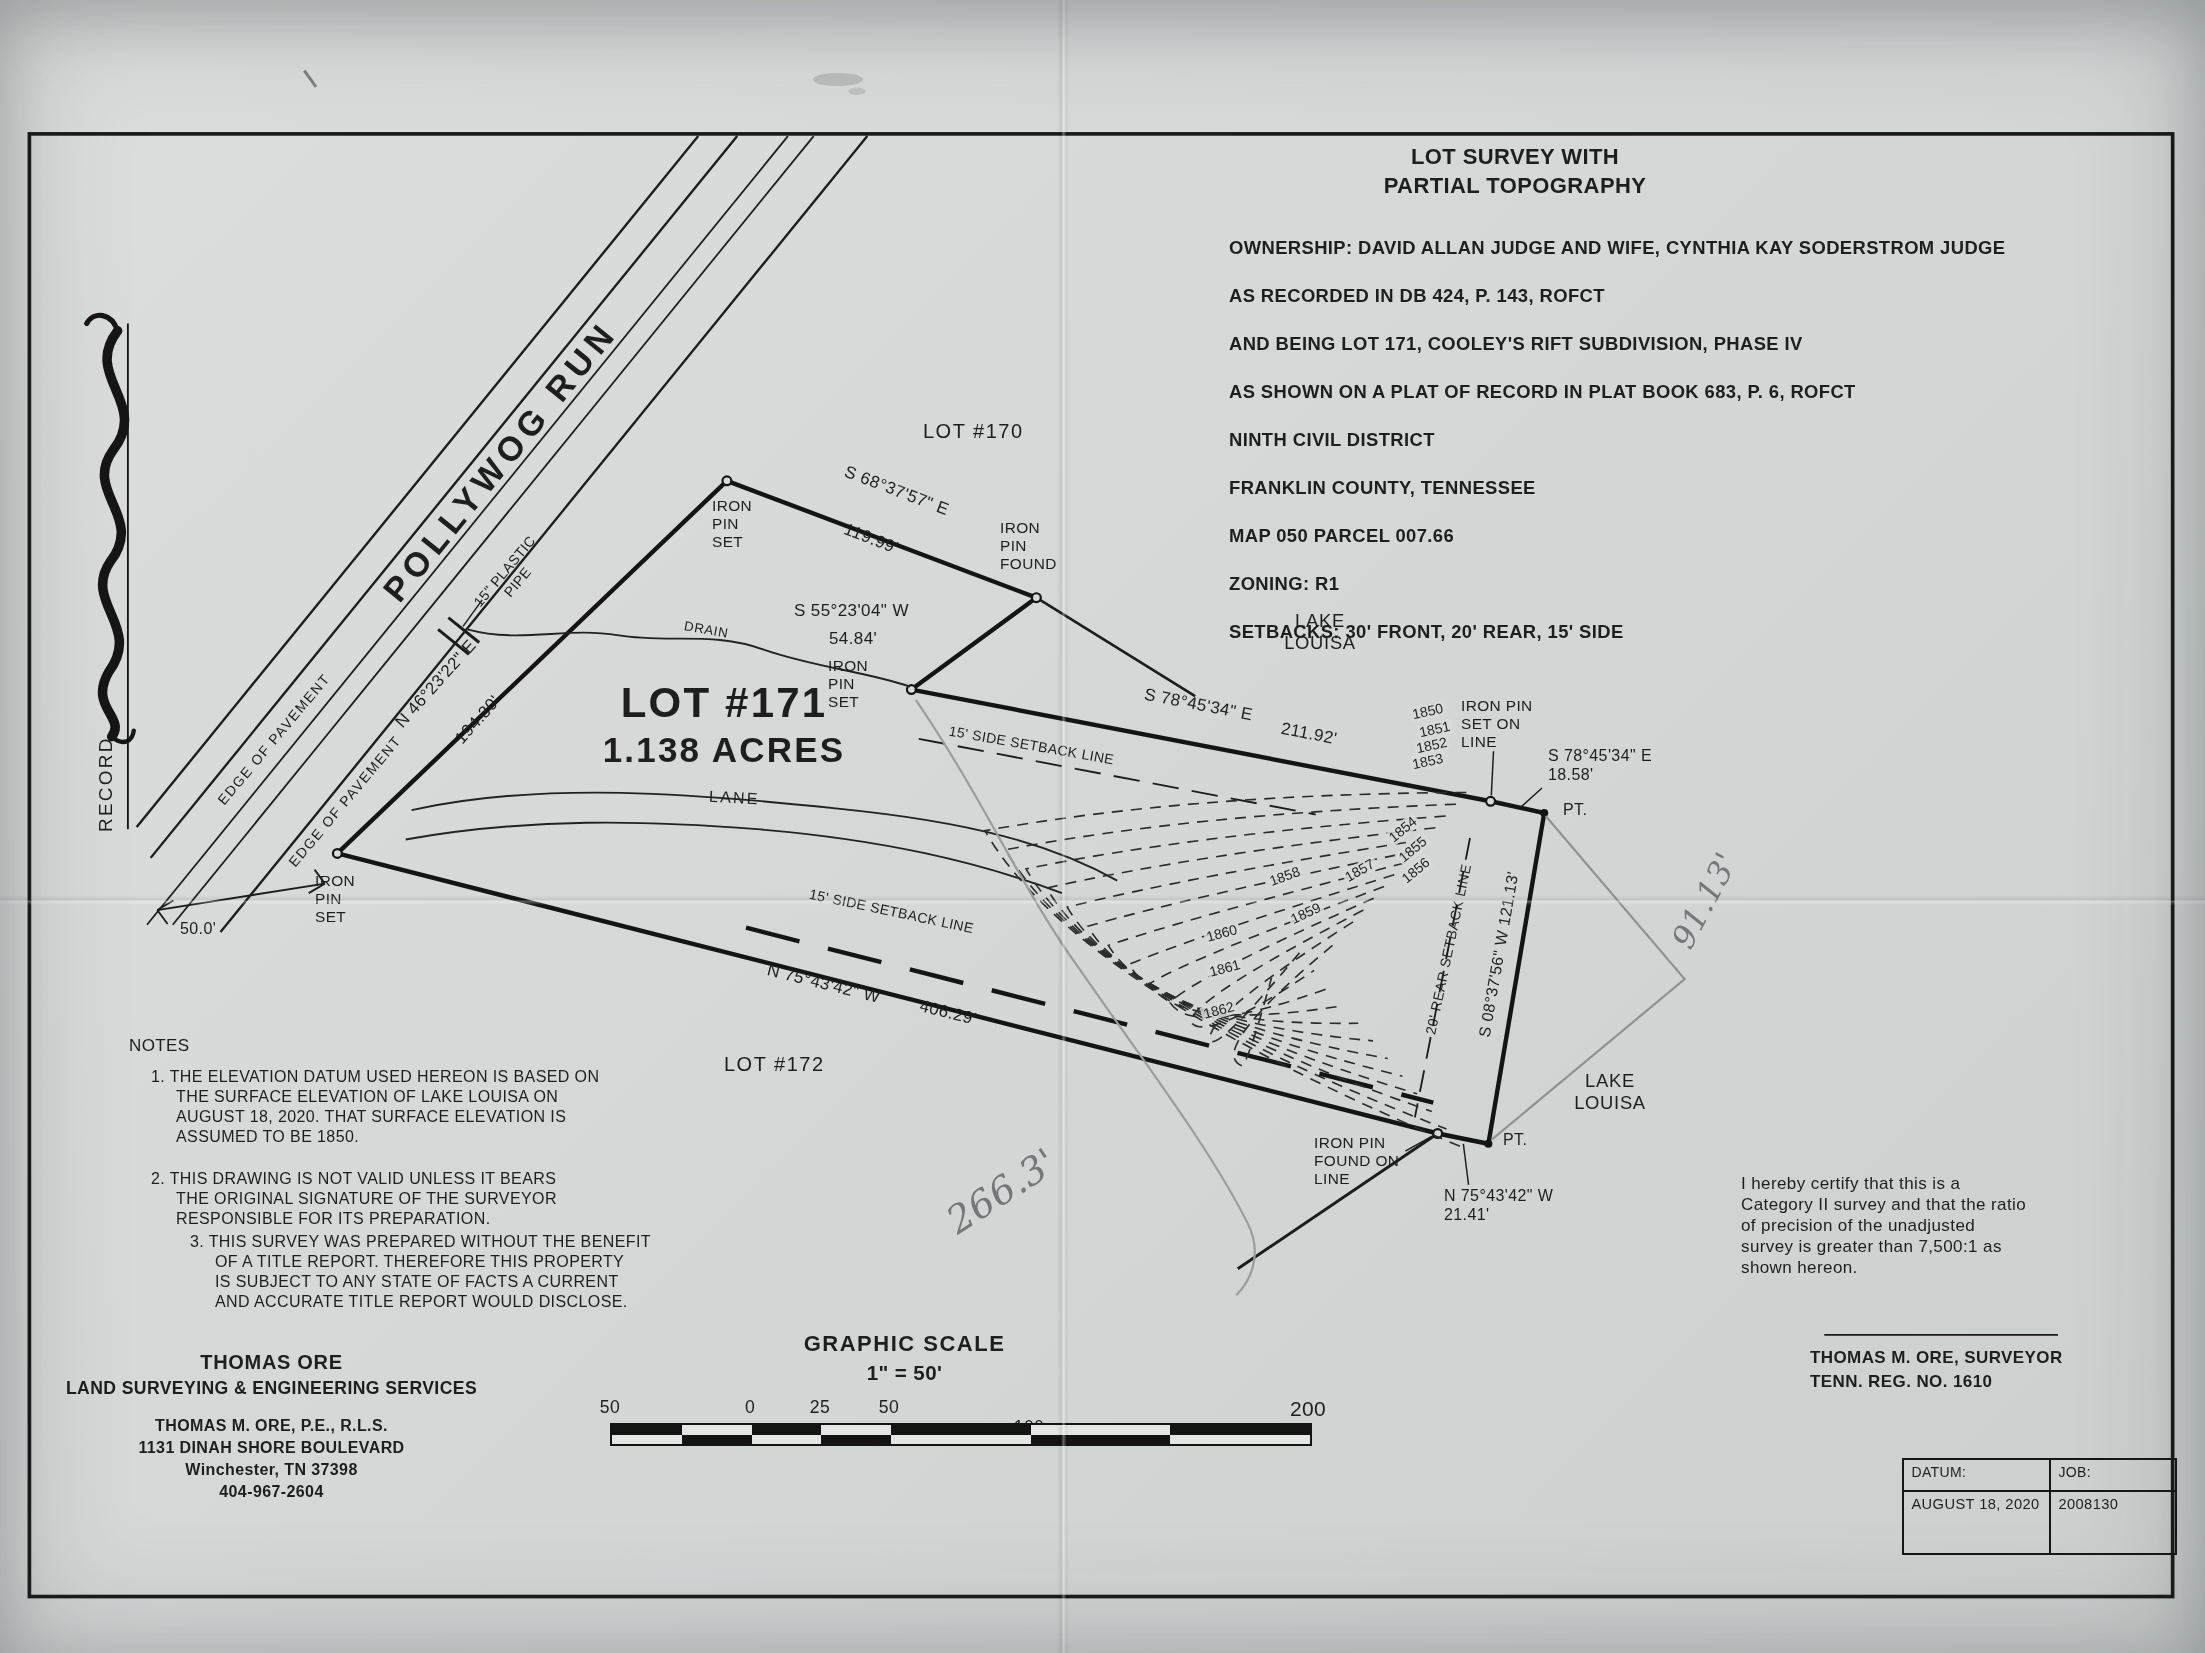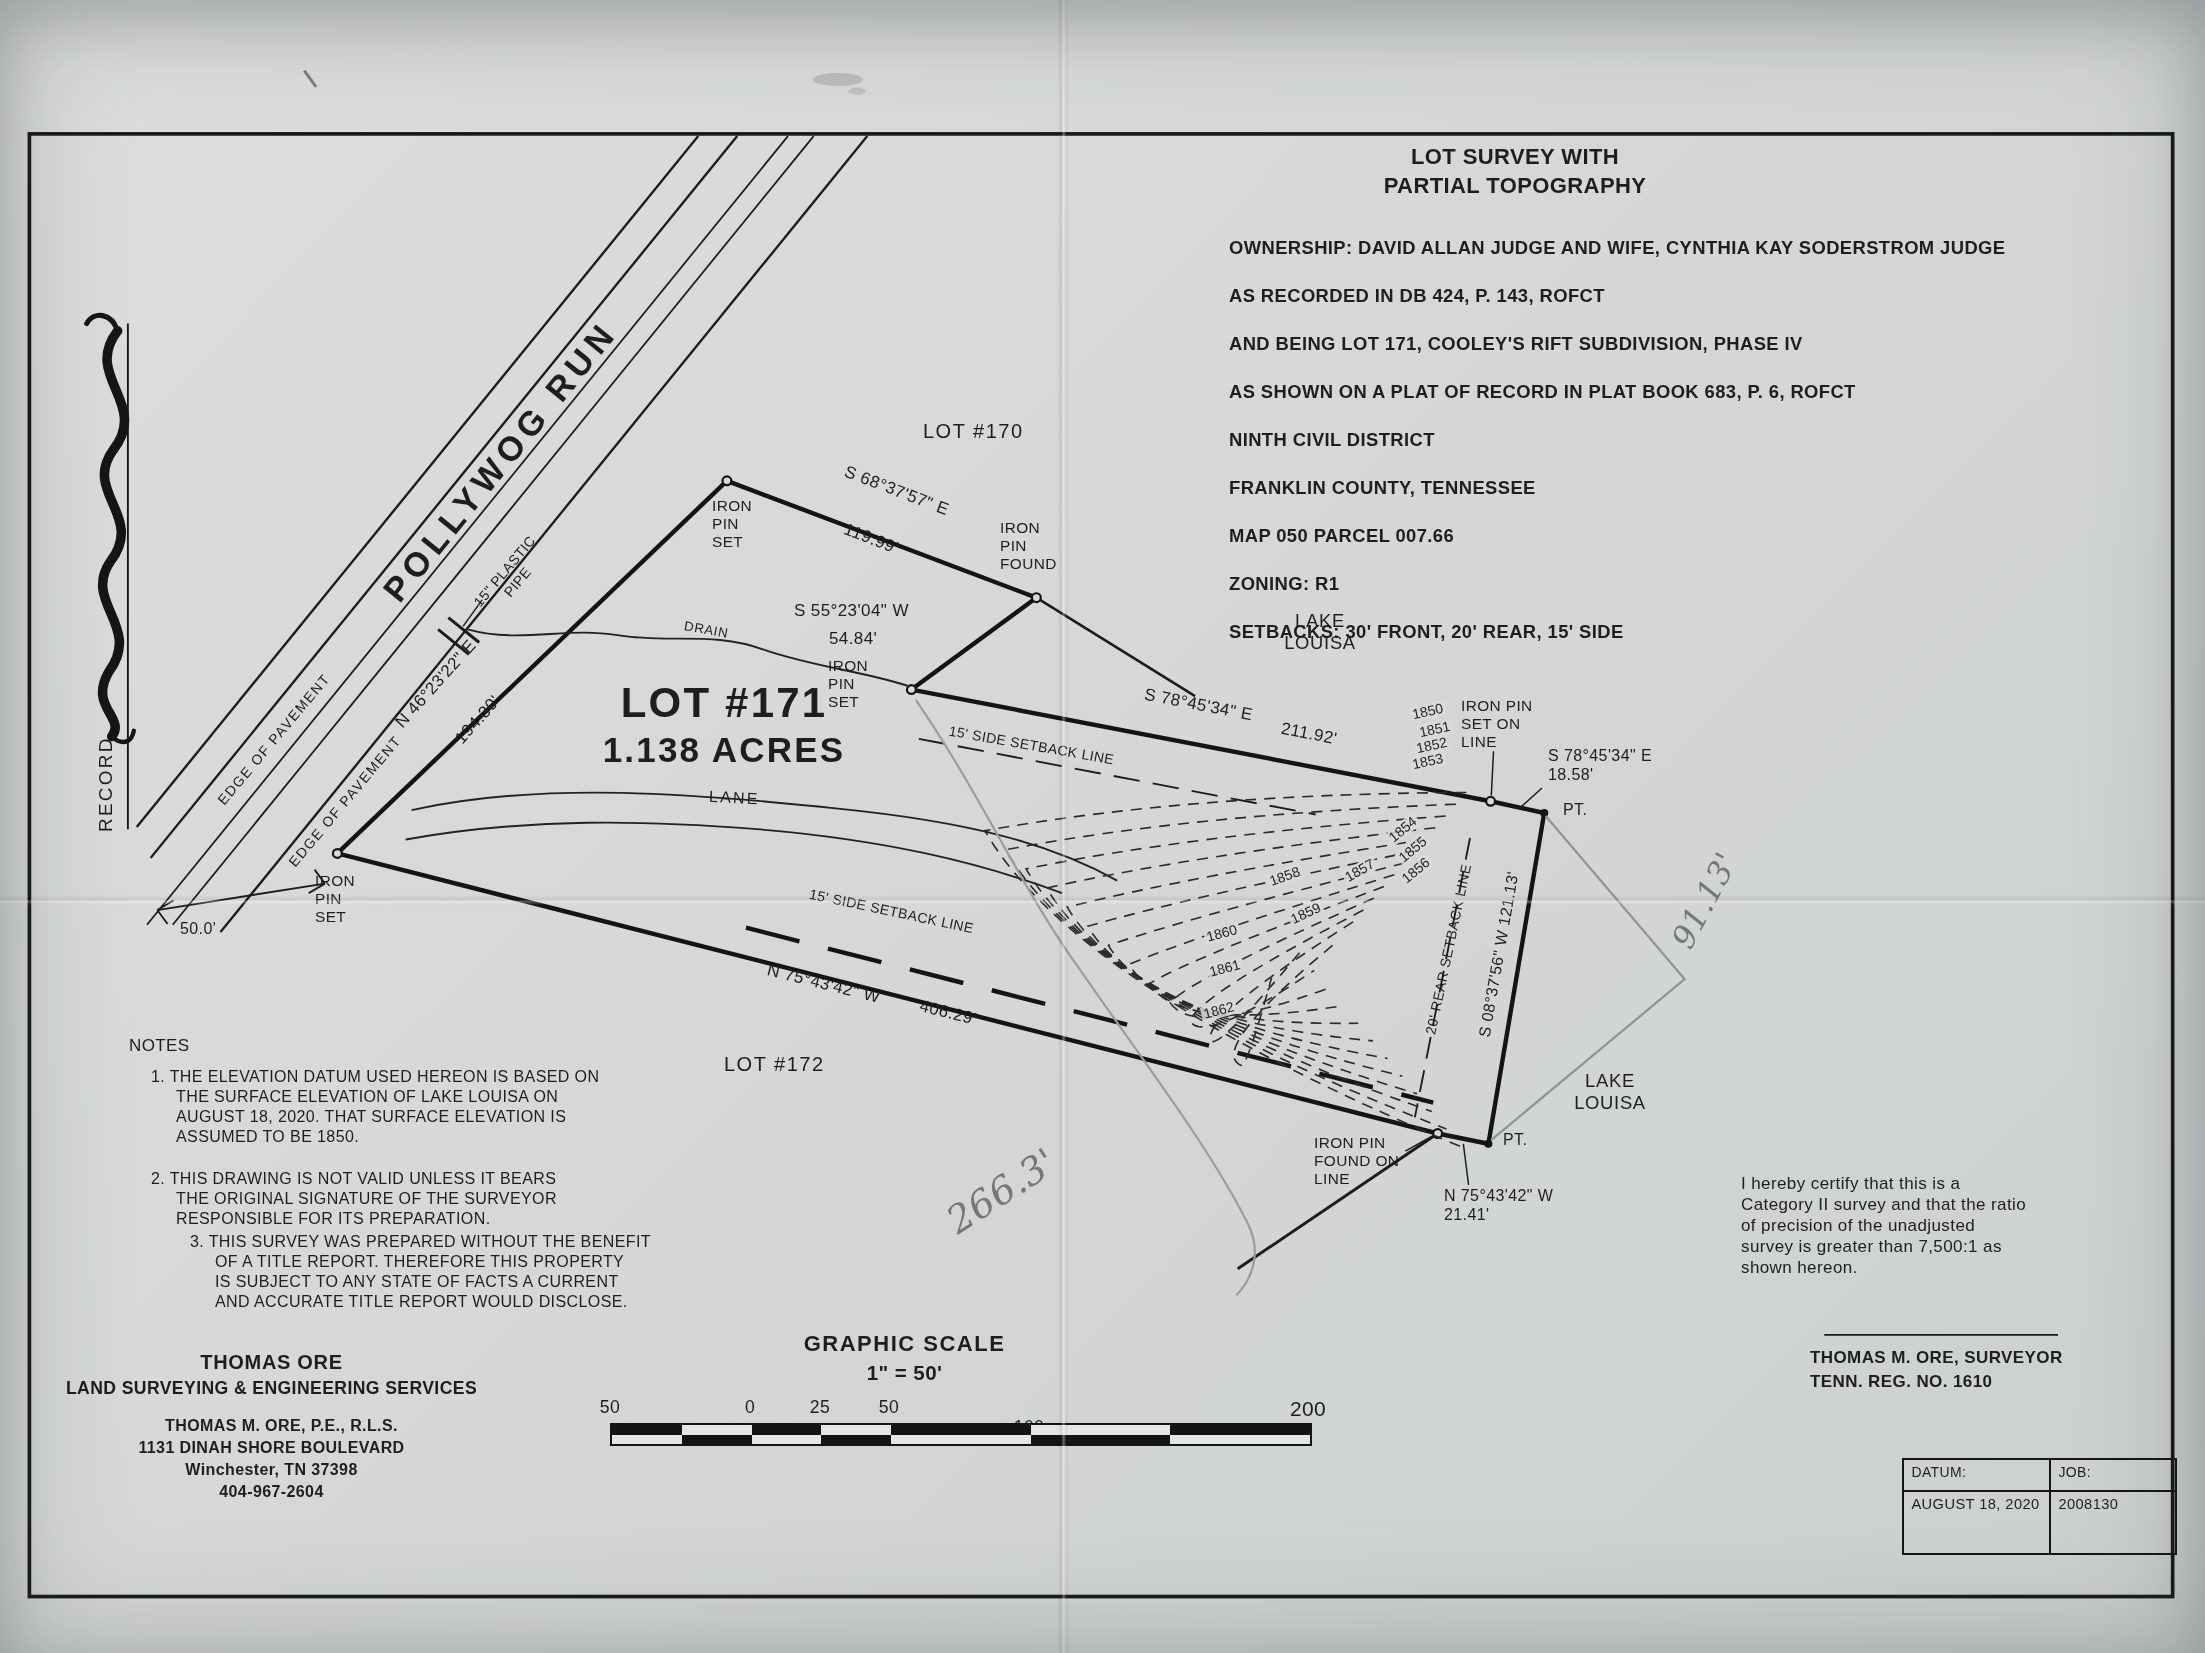--- a/index.html
+++ b/index.html
@@ -223,21 +223,21 @@
   <div class="lbl note" style="left:151px;top:1169px;width:485px;font-size:16px;">2.  THIS DRAWING IS NOT VALID UNLESS IT BEARS
 THE ORIGINAL SIGNATURE OF THE SURVEYOR
 RESPONSIBLE FOR ITS PREPARATION.</div>
   <div class="lbl note" style="left:151px;top:1232px;width:485px;font-size:16px;margin-left:39px;">3.  THIS SURVEY WAS PREPARED WITHOUT THE BENEFIT
 OF A TITLE REPORT. THEREFORE THIS PROPERTY
 IS SUBJECT TO ANY STATE OF FACTS A CURRENT
 AND ACCURATE TITLE REPORT WOULD DISCLOSE.</div>
 
   <div class="lbl b c" style="left:29px;top:1351px;width:485px;font-size:20px;letter-spacing:0.7px;">THOMAS ORE</div>
   <div class="lbl b c" style="left:29px;top:1378px;width:485px;font-size:17.6px;">LAND SURVEYING &amp; ENGINEERING SERVICES</div>
-  <div class="lbl b c" style="left:29px;top:1417px;width:485px;font-size:16px;padding-left:10px;">THOMAS M. ORE, P.E., R.L.S.</div>
+  <div class="lbl b c" style="left:29px;top:1417px;width:485px;font-size:16px;">THOMAS M. ORE, P.E., R.L.S.</div>
   <div class="lbl b c" style="left:29px;top:1439px;width:485px;font-size:16px;">1131 DINAH SHORE BOULEVARD</div>
   <div class="lbl b c" style="left:29px;top:1461px;width:485px;font-size:16px;">Winchester, TN 37398</div>
   <div class="lbl b c" style="left:29px;top:1483px;width:485px;font-size:16px;">404-967-2604</div>
 
   <div class="lbl b c" style="left:750px;top:1331px;width:309px;font-size:22px;letter-spacing:1.5px;">GRAPHIC SCALE</div>
   <div class="lbl b c" style="left:750px;top:1361px;width:309px;font-size:20.6px;">1" = 50'</div>
   <span class="lbl" style="left:610px;top:1397px;font-size:17.6px;transform:translateX(-50%);">50</span>
   <span class="lbl" style="left:750px;top:1397px;font-size:17.6px;transform:translateX(-50%);">0</span>
   <span class="lbl" style="left:820px;top:1397px;font-size:17.6px;transform:translateX(-50%);">25</span>
   <span class="lbl" style="left:889px;top:1397px;font-size:17.6px;transform:translateX(-50%);">50</span>

